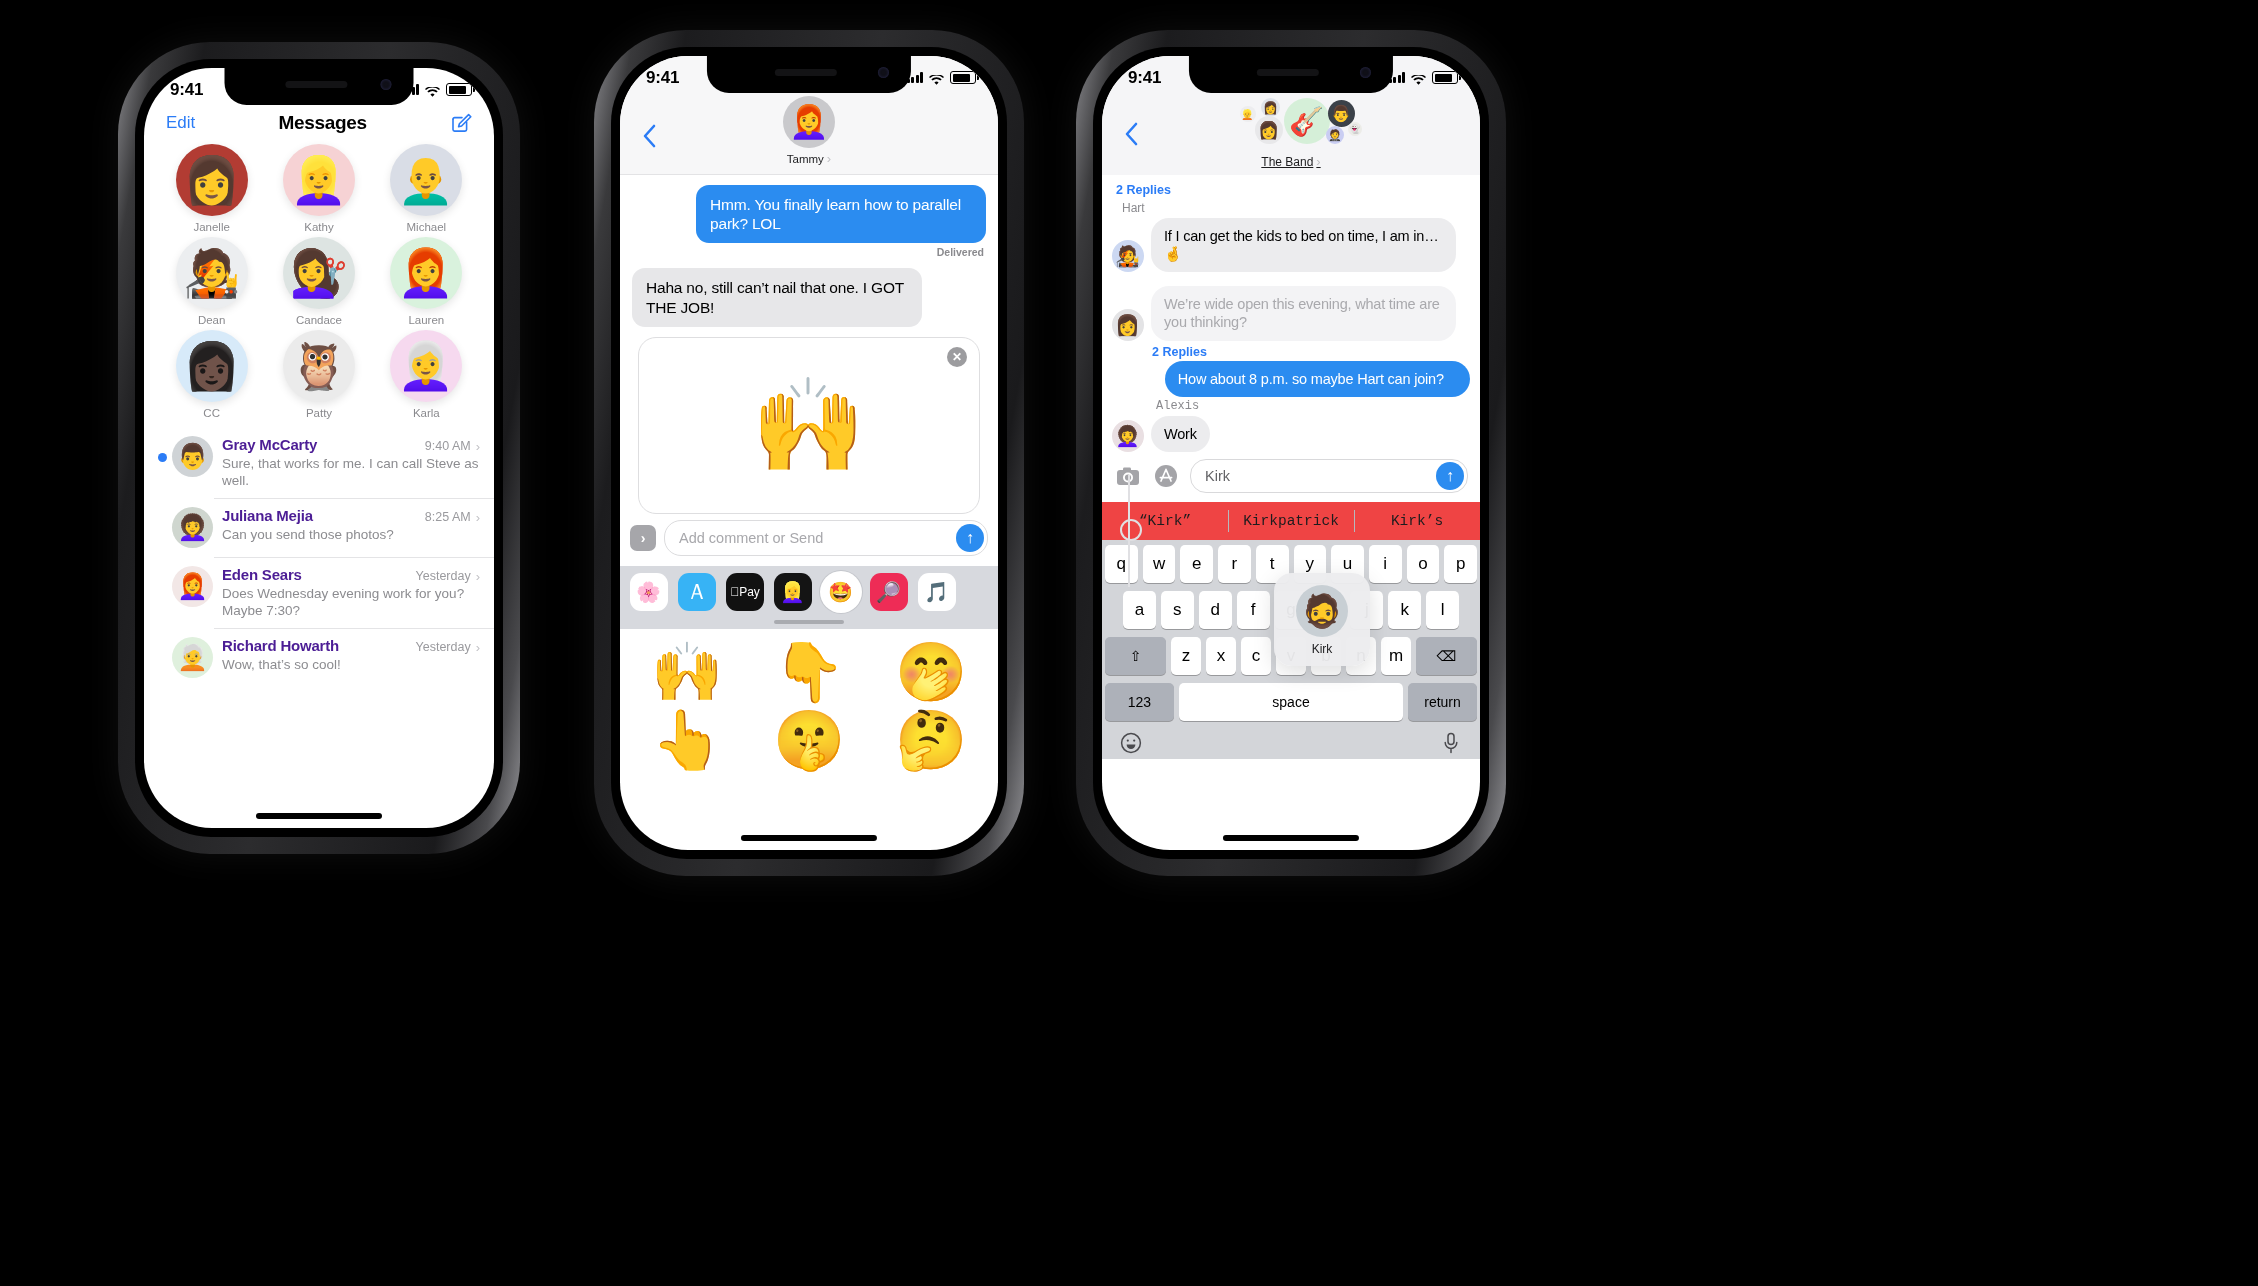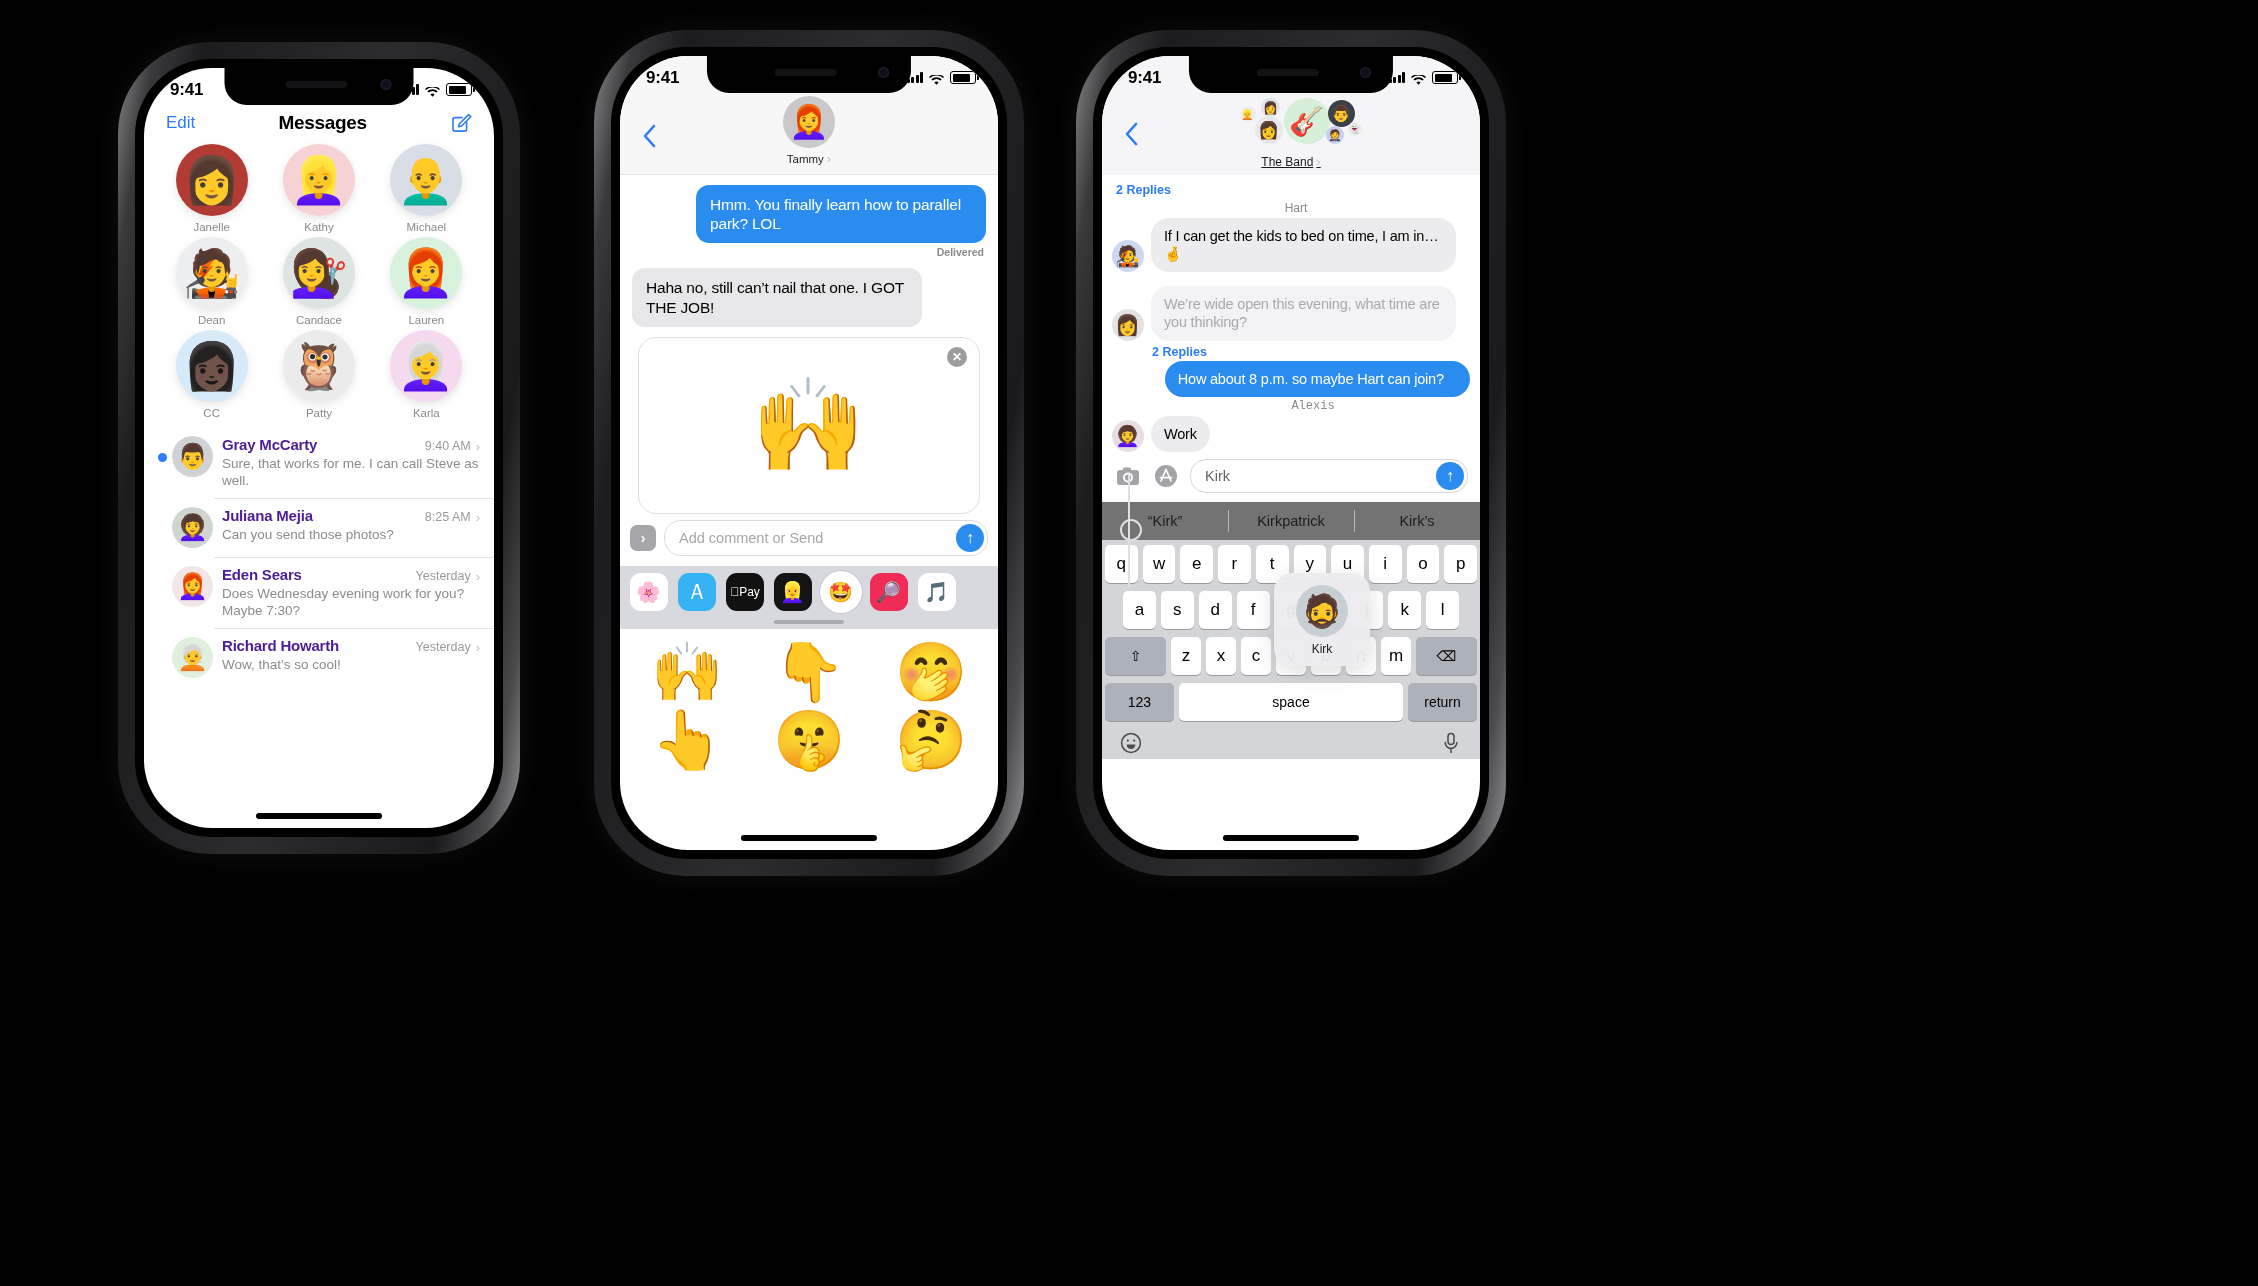--- a/index.html
+++ b/index.html
@@ -95,39 +95,39 @@
   
   #phone3{left:1076px;top:30px;width:396px;height:812px;}
   .p3-nav{padding:38px 0 6px;background:#f5f5f7;position:relative;}
   .p3-back{position:absolute;left:22px;top:66px;color:#2b7cf6;font-size:26px;font-weight:300;}
   .p3-grp{display:flex;flex-direction:column;align-items:center;}
   .grp-cluster{position:relative;width:150px;height:62px;}
   .grp-cluster .b{position:absolute;border-radius:50%;display:flex;align-items:center;justify-content:center;overflow:hidden;}
   .p3-grp-name{font-size:12px;color:#1c1c1e;display:flex;align-items:center;gap:3px;margin-top:-2px;text-decoration:underline;}
   .p3-thread{background:#fff;padding:4px 10px 0;position:relative;}
   .replies{color:#2b7cf6;font-size:12.5px;font-weight:bold;padding:4px 0 2px 4px;}
-  .sender{font-size:12px;color:#8a8a8e;padding:2px 0 3px 10px;text-align:center;}
+  .sender{font-size:12px;color:#8a8a8e;padding:2px 0 3px 10px;}
   .row-in{display:flex;align-items:flex-end;gap:7px;}
   .row-in .tav{width:32px;height:32px;border-radius:50%;flex:0 0 32px;display:flex;align-items:center;justify-content:center;font-size:20px;overflow:hidden;}
   .b3{padding:9px 13px;border-radius:18px;font-size:14.5px;line-height:1.25;letter-spacing:-.2px;max-width:78%;}
   .b3.in{background:#ececee;color:#000;}
   .b3.out{background:#2b8cf0;color:#fff;margin-left:auto;}
   .b3.ghost{background:#f3f3f5;color:#a9a9ad;}
   .threadline{position:absolute;left:26px;top:300px;width:2px;height:112px;background:#e0e0e3;}
   .threadline::after{content:"";position:absolute;left:-8px;top:44px;width:18px;height:18px;border:2px solid #e0e0e3;border-radius:50%;}
   .mention-pop{position:absolute;left:172px;top:398px;width:96px;padding:12px 0 10px;border-radius:18px;
         background:rgba(236,236,238,.96);box-shadow:0 6px 22px rgba(0,0,0,.13);display:flex;flex-direction:column;
         align-items:center;gap:5px;z-index:20;}
   .mention-pop .mav{width:52px;height:52px;border-radius:50%;overflow:hidden;display:flex;align-items:center;justify-content:center;font-size:32px;}
   .mention-pop .mname{font-size:12px;color:#1c1c1e;}
   .p3-inputbar{display:flex;align-items:center;gap:10px;padding:7px 12px 9px;background:#fff;}
   .gray-ic{width:28px;height:28px;flex:0 0 28px;display:flex;align-items:center;justify-content:center;color:#a4a4a8;}
   .p3-field{flex:1;height:32px;border:1px solid #d9d9db;border-radius:16px;display:flex;align-items:center;
         padding:0 14px;font-size:14.5px;color:#636366;position:relative;}
-  .suggestbar{background:#737373;display:flex;align-items:stretch;height:38px;}
+  .suggestbar{background:#ef4444;display:flex;align-items:stretch;height:38px;font-family:Liberation Mono, monospace;}
   .sugg{flex:1;display:flex;align-items:center;justify-content:center;font-size:14.5px;color:#1c1c1e;position:relative;}
   .sugg + .sugg::before{content:"";position:absolute;left:0;top:8px;bottom:8px;width:1px;background:#b6b8bd;}
   .kb{background:#d3d5d9;padding:5px 3px 4px;}
   .krow{display:flex;justify-content:center;gap:5px;margin-bottom:8px;}
   .key{height:38px;min-width:30px;flex:1;background:#fff;border-radius:5px;display:flex;align-items:center;
         justify-content:center;font-size:17px;color:#000;box-shadow:0 1px 0 rgba(0,0,0,.28);}
   .key.wide{flex:1.5;background:#adb1b9;font-size:14px;}
   .key.space{flex:5.2;font-size:14px;}
   .key.fn{flex:1.6;background:#adb1b9;font-size:14px;}
   .krow.r2{padding:0 18px;}

